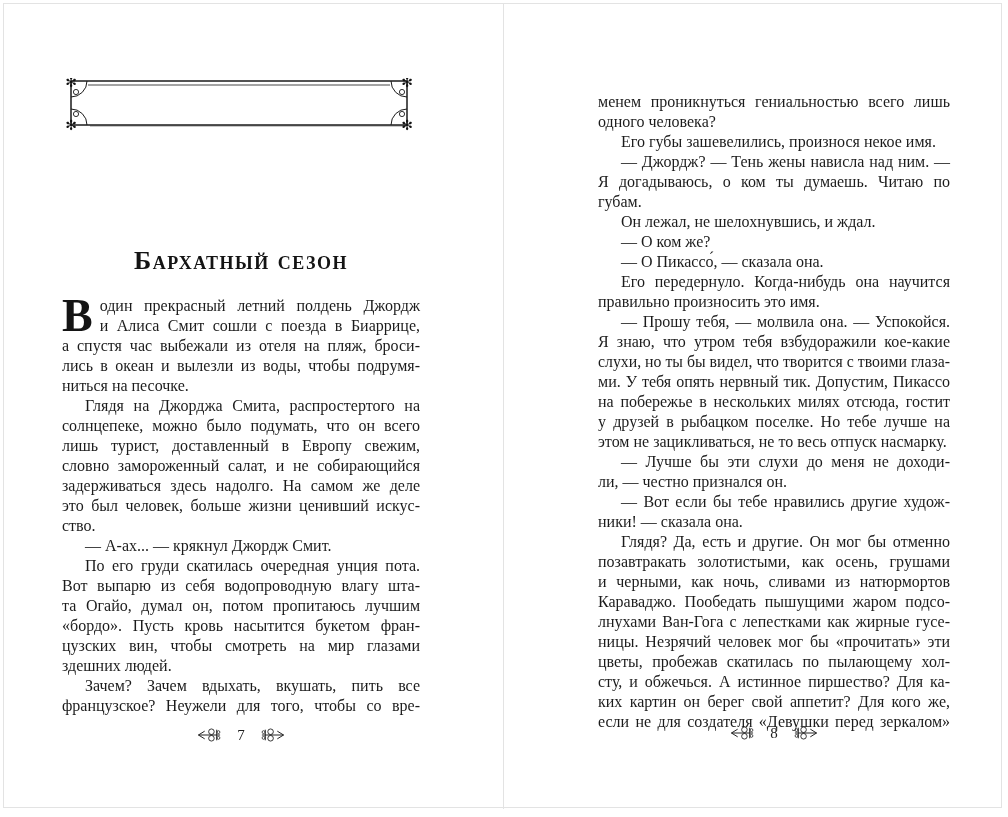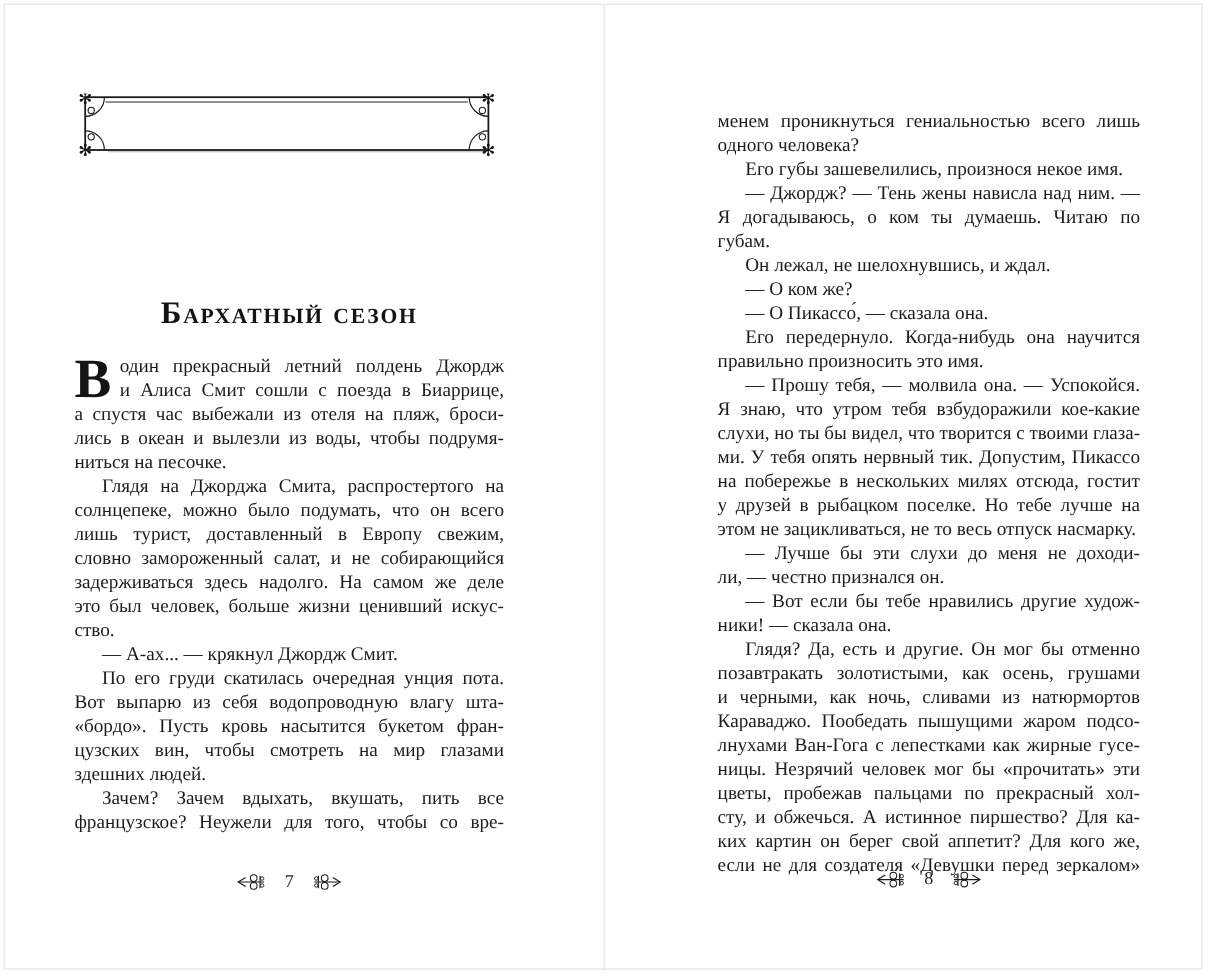--- a/index.html
+++ b/index.html
@@ -116,20 +116,21 @@
           <div class="line">задерживаться здесь надолго. На самом же деле</div>
           <div class="line">это был человек, больше жизни ценивший искус-</div>
           <div class="line end">ство.</div>
         </div>
         <div class="para">
           <div class="line indent end">— А-ах... — крякнул Джордж Смит.</div>
         </div>
         <div class="para">
           <div class="line indent">По его груди скатилась очередная унция пота.</div>
           <div class="line">Вот выпарю из себя водопроводную влагу шта-</div>
+          <div class="line">та Огайо, думал он, потом пропитаюсь лучшим</div>
           <div class="line">«бордо». Пусть кровь насытится букетом фран-</div>
           <div class="line">цузских вин, чтобы смотреть на мир глазами</div>
           <div class="line end">здешних людей.</div>
         </div>
         <div class="para">
           <div class="line indent">Зачем? Зачем вдыхать, вкушать, пить все</div>
           <div class="line">французское? Неужели для того, чтобы со вре-</div>
         </div>
       </div>
 
@@ -200,21 +201,21 @@
           <div class="line indent">— Вот если бы тебе нравились другие худож-</div>
           <div class="line end">ники! — сказала она.</div>
         </div>
         <div class="para">
           <div class="line indent">Глядя? Да, есть и другие. Он мог бы отменно</div>
           <div class="line">позавтракать золотистыми, как осень, грушами</div>
           <div class="line">и черными, как ночь, сливами из натюрмортов</div>
           <div class="line">Караваджо. Пообедать пышущими жаром подсо-</div>
           <div class="line">лнухами Ван-Гога с лепестками как жирные гусе-</div>
           <div class="line">ницы. Незрячий человек мог бы «прочитать» эти</div>
-          <div class="line">цветы, пробежав пальцами по прекрасный хол-</div>
+          <div class="line">цветы, пробежав скатилась по пылающему хол-</div>
           <div class="line">сту, и обжечься. А истинное пиршество? Для ка-</div>
           <div class="line">ких картин он берег свой аппетит? Для кого же,</div>
           <div class="line">если не для создателя «Девушки перед зеркалом»</div>
         </div>
       </div>
 
     <div class="page-footer">
       <svg class="flourish" viewBox="0 0 26 16" aria-hidden="true">
         <line x1="1.5" y1="8" x2="24" y2="8" stroke="#1b1b1b" stroke-width="1"></line>
         <path d="M8 4 L1.5 8 L8 12" fill="none" stroke="#1b1b1b" stroke-width="1"></path>

